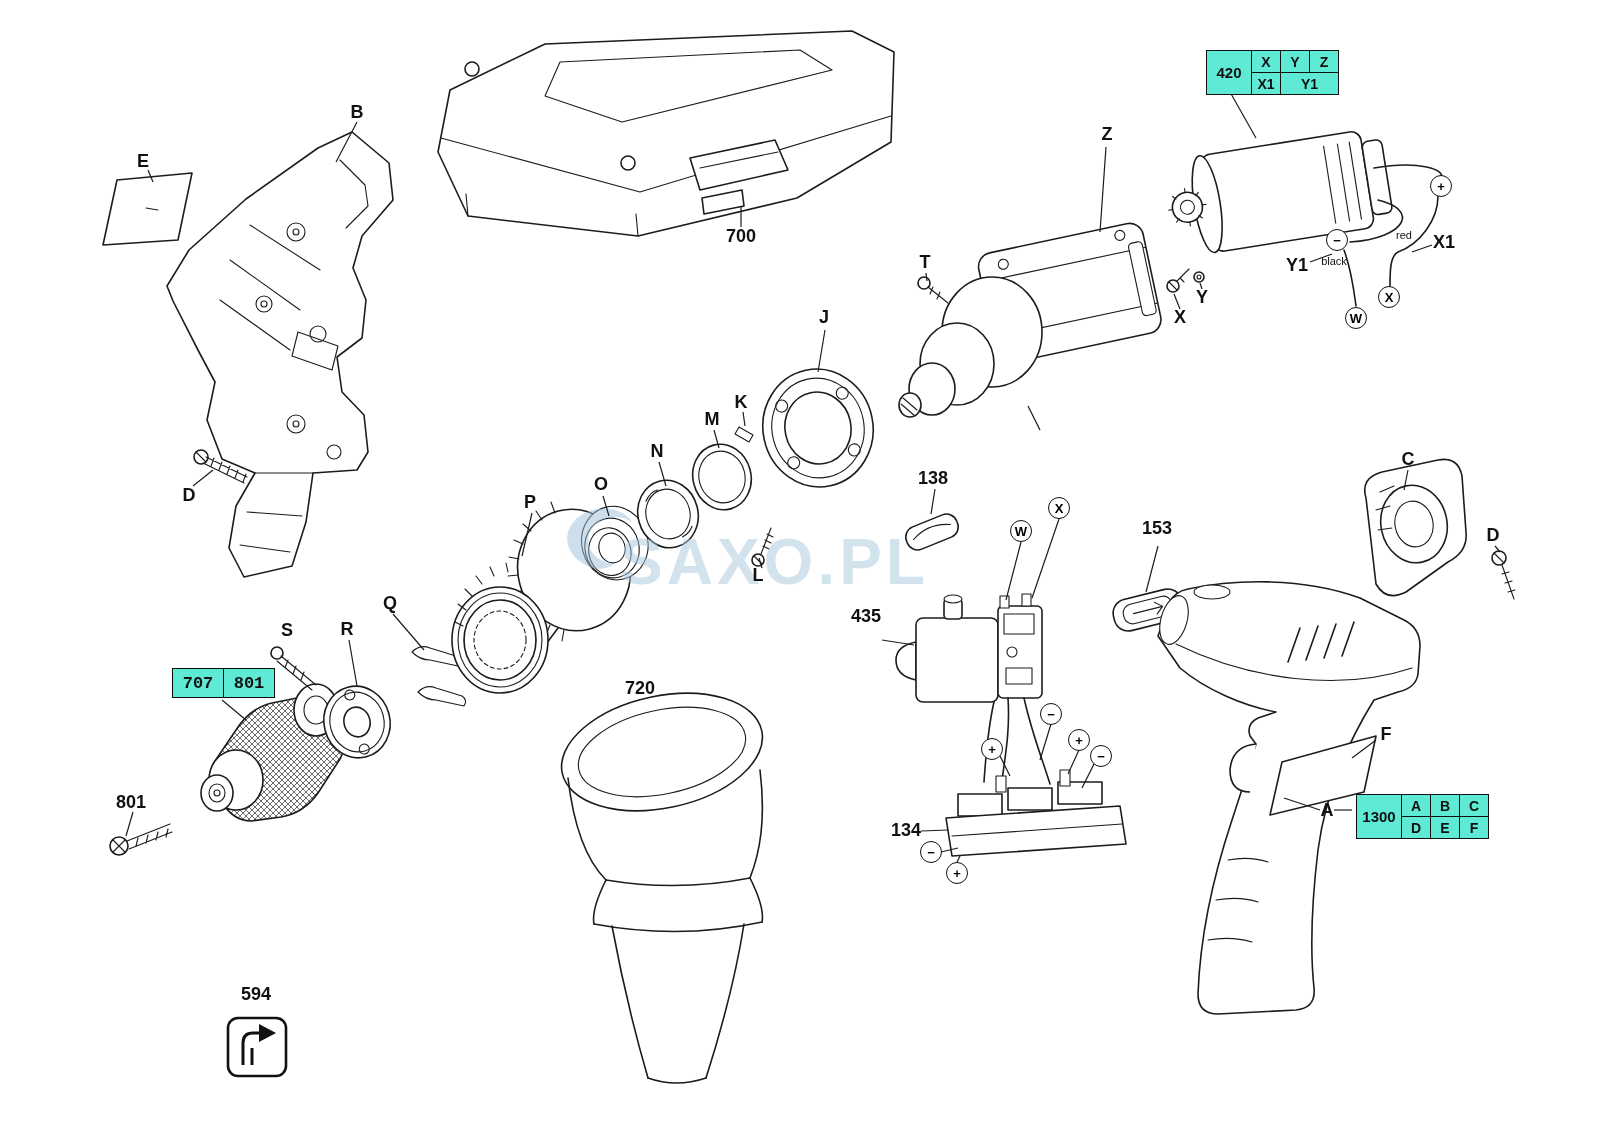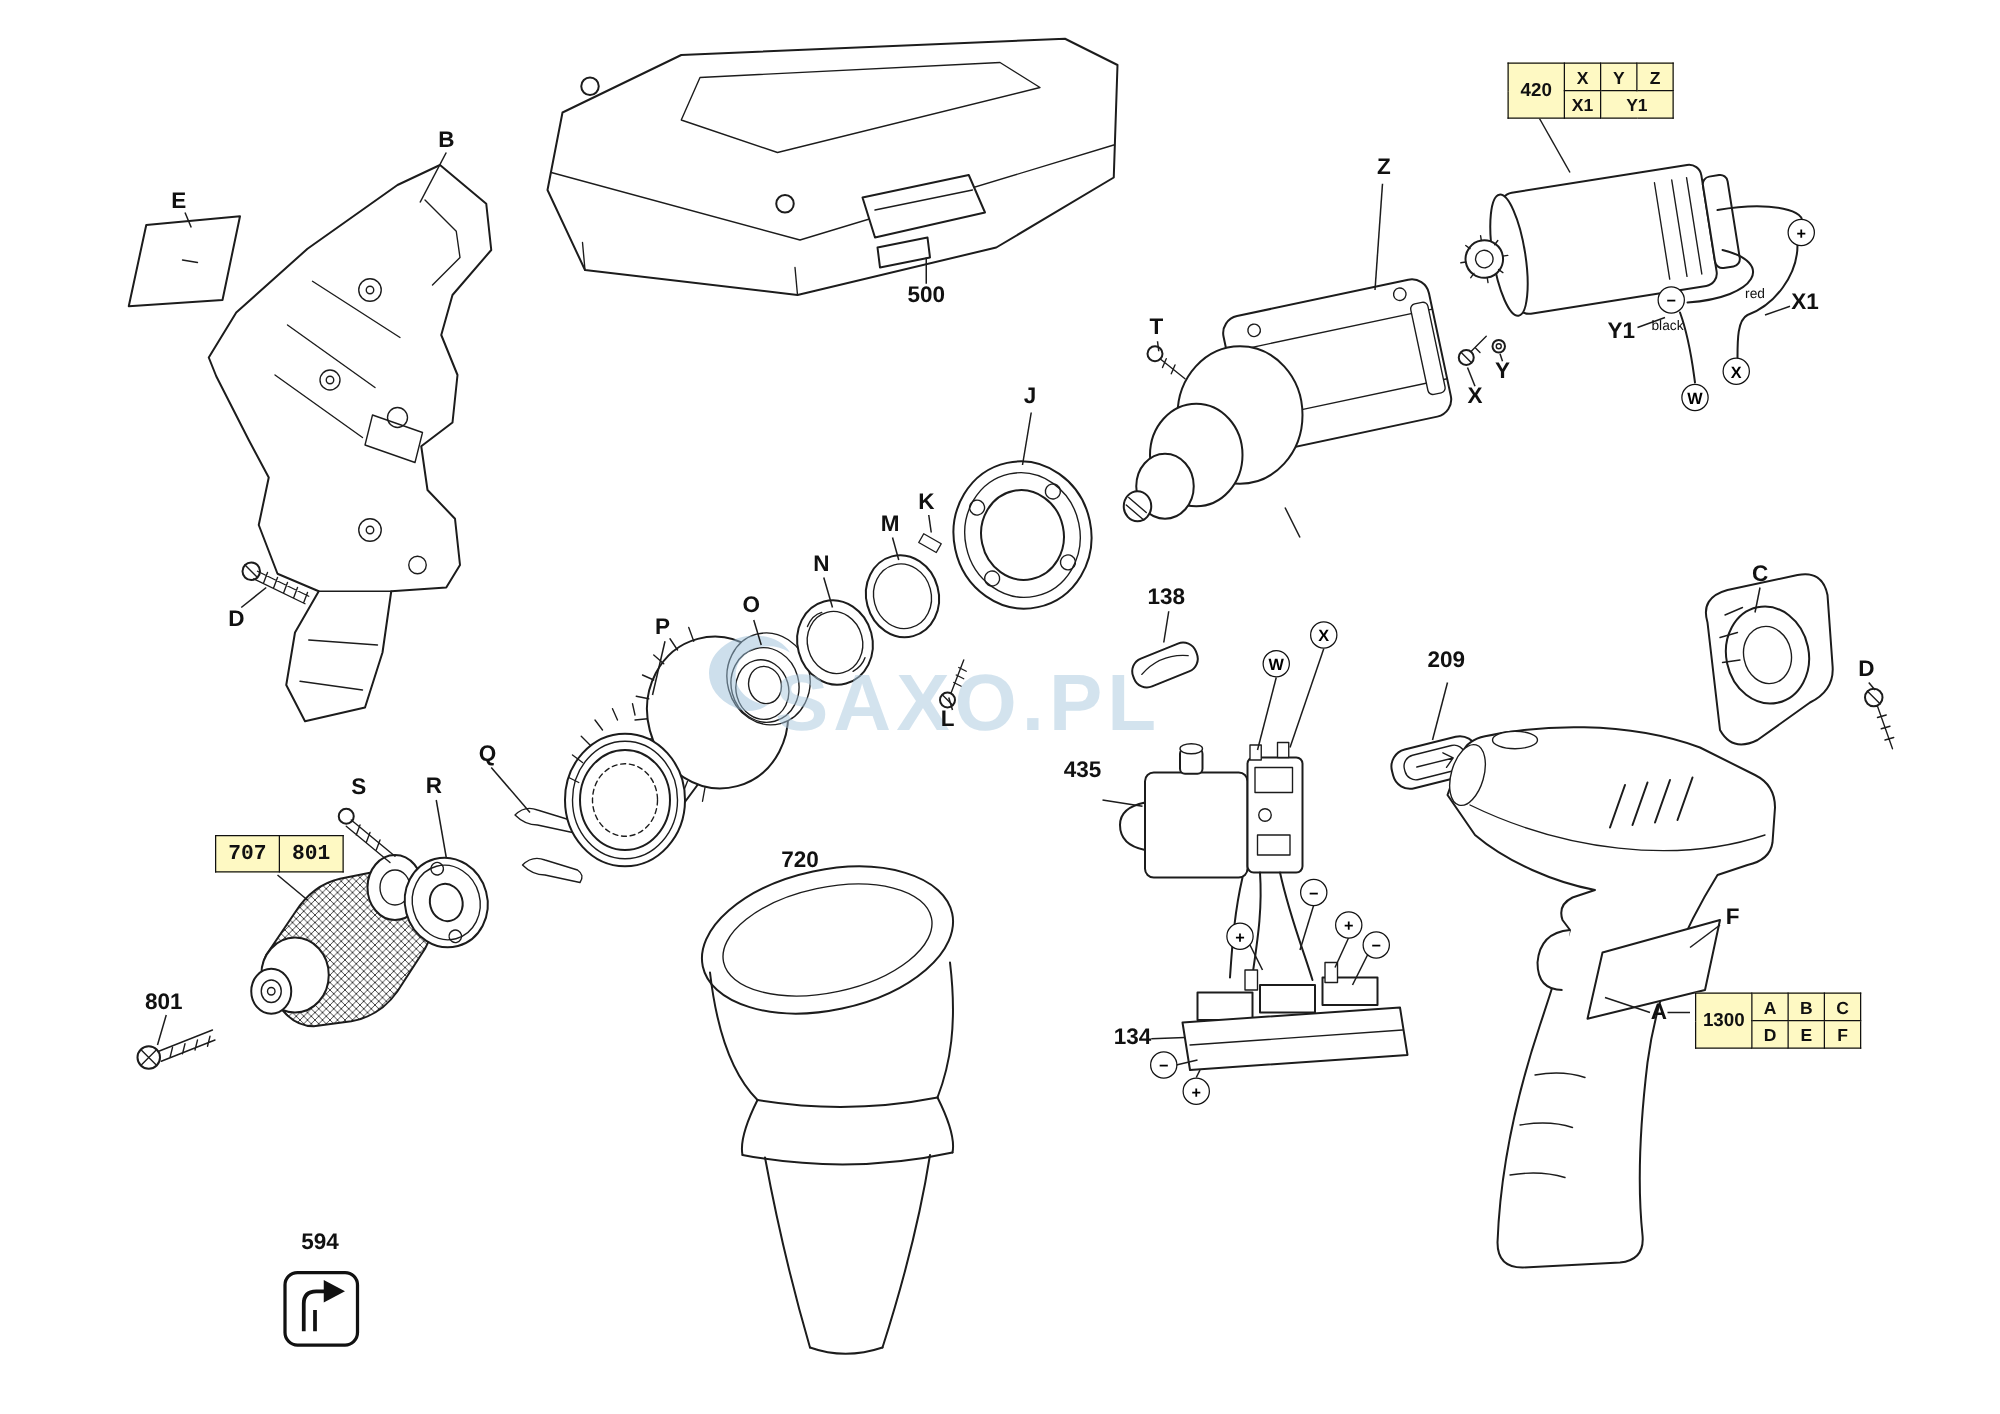--- a/index.html
+++ b/index.html
@@ -5,21 +5,21 @@
   html,body{margin:0;padding:0;background:#fff;font-family:"Liberation Sans",sans-serif;}
   .stage{position:relative;width:1600px;height:1131px;background:#fff;overflow:hidden;}
   .stage svg{position:absolute;left:0;top:0;}
   .ln{fill:none;stroke:#1c1c1c;stroke-width:1.6;stroke-linejoin:round;stroke-linecap:round;}
   .fw{fill:#fff;stroke:#1c1c1c;stroke-width:1.6;stroke-linejoin:round;}
   .thin{stroke-width:1.1;}
   .leader{stroke:#1c1c1c;stroke-width:1.2;}
   .lbl{position:absolute;transform:translate(-50%,-50%);font-weight:bold;font-size:18px;color:#111;white-space:nowrap;}
   .small{font-size:11px;font-weight:normal;}
   .circ{position:absolute;transform:translate(-50%,-50%);width:22px;height:22px;border:1.8px solid #111;border-radius:50%;display:flex;align-items:center;justify-content:center;font-weight:bold;font-size:13px;background:#fff;box-sizing:border-box;}
-  .ptable{position:absolute;border-collapse:collapse;background:#fef9c3;}
+  .ptable{position:absolute;border-collapse:collapse;background:#5eead4;}
   .ptable td{border:1.7px solid #111;font-weight:bold;font-size:14px;text-align:center;padding:0 4px;min-width:20px;height:21px;color:#111;}
   .ptable td.idc{font-size:15px;min-width:36px;}
   .t707 td{font-size:17px;min-width:42px;height:28px;font-family:Liberation Mono, monospace;}
 </style>
 </head>
 <body>
 
 <div class="stage">
 
 <svg width="1600" height="1131" viewBox="0 0 1600 1131">
@@ -344,25 +344,25 @@
   <div class="lbl" style="left:1107px;top:134px">Z</div>
   <div class="lbl" style="left:1180px;top:317px">X</div>
   <div class="lbl" style="left:1202px;top:297px">Y</div>
   <div class="lbl" style="left:1297px;top:265px">Y1</div>
   <div class="lbl" style="left:1444px;top:242px">X1</div>
   <div class="lbl" style="left:1408px;top:459px">C</div>
   <div class="lbl" style="left:1493px;top:535px">D</div>
   <div class="lbl" style="left:1386px;top:734px">F</div>
   <div class="lbl" style="left:1327px;top:810px">A</div>
 
-  <div class="lbl" style="left:741px;top:236px">500</div>
+  <div class="lbl" style="left:741px;top:236px">700</div>
   <div class="lbl" style="left:640px;top:688px">720</div>
   <div class="lbl" style="left:933px;top:478px">138</div>
   <div class="lbl" style="left:866px;top:616px">435</div>
-  <div class="lbl" style="left:1157px;top:528px">209</div>
+  <div class="lbl" style="left:1157px;top:528px">153</div>
   <div class="lbl" style="left:906px;top:830px">134</div>
   <div class="lbl" style="left:131px;top:802px">801</div>
   <div class="lbl" style="left:256px;top:994px">594</div>
 
   <div class="lbl small" style="left:1404px;top:235px">red</div>
   <div class="lbl small" style="left:1334px;top:261px">black</div>
 
   <div class="circ" style="left:1441px;top:186px">+</div>
   <div class="circ" style="left:1337px;top:240px">−</div>
   <div class="circ" style="left:1356px;top:318px">W</div>

